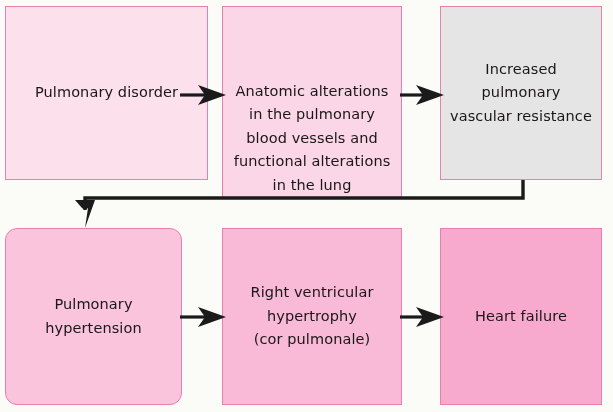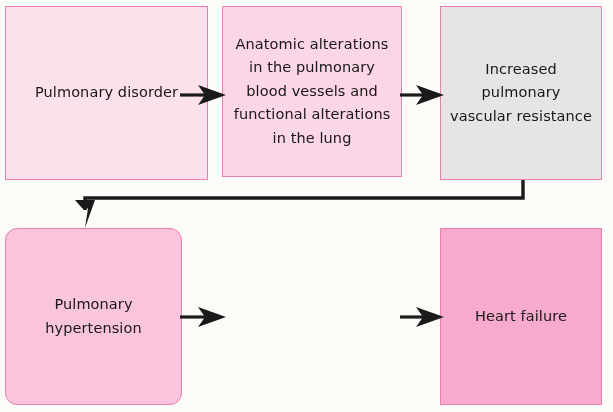--- a/index.html
+++ b/index.html
@@ -31,21 +31,21 @@
     line-height: 1.62;
     letter-spacing: 0.1px;
   }
   .node-label {
     display: block;
     padding: 0 8px;
     white-space: pre-line;
   }
   
   #node-pulmonary-disorder   { left: 5px;   top: 6px;   width: 203px; height: 174px; }
-  #node-anatomic-alterations { left: 222px; top: 6px;   width: 180px; height: 171px; }
+  #node-anatomic-alterations { left: 222px; top: 6px;   width: 180px; height: 192px; align-items: flex-end; }
   #node-increased-resistance { left: 440px; top: 6px;   width: 162px; height: 174px; }
   
   #node-pulmonary-hypertension { left: 5px;   top: 228px; width: 177px; height: 177px; border-radius: 12px; }
   #node-rv-hypertrophy         { left: 222px; top: 228px; width: 180px; height: 177px; }
   #node-heart-failure          { left: 440px; top: 228px; width: 162px; height: 177px; }
 
   .arrow {
     position: absolute;
     pointer-events: none;
   }
@@ -79,20 +79,25 @@
   <div class="node" id="node-increased-resistance" style="background-color: #e5e5e5; border-color: rgb(232, 127, 174);">
     <span class="node-label">Increased pulmonary
 vascular resistance</span>
   </div>
 
   <div class="node" id="node-pulmonary-hypertension" style="background-color: rgb(249, 196, 220); border-color: rgb(232, 127, 174);">
     <span class="node-label">Pulmonary
 hypertension</span>
   </div>
 
+  <div class="node" id="node-rv-hypertrophy" style="background-color: rgb(248, 186, 215); border-color: rgb(232, 127, 174);">
+    <span class="node-label">Right ventricular
+hypertrophy
+(cor pulmonale)</span>
+  </div>
 
   <div class="node" id="node-heart-failure" style="background-color: rgb(247, 170, 205); border-color: rgb(232, 127, 174);">
     <span class="node-label">Heart failure</span>
   </div>
 
   <div class="arrow" id="arrow-1">
     <svg width="46" height="34" viewBox="0 0 46 34">
       <line x1="0" y1="17" x2="30" y2="17" stroke="#1a1a1a" stroke-width="3.2"></line>
       <polygon points="18,7 46,17 18,27 25,17" fill="#1a1a1a"></polygon>
     </svg>

